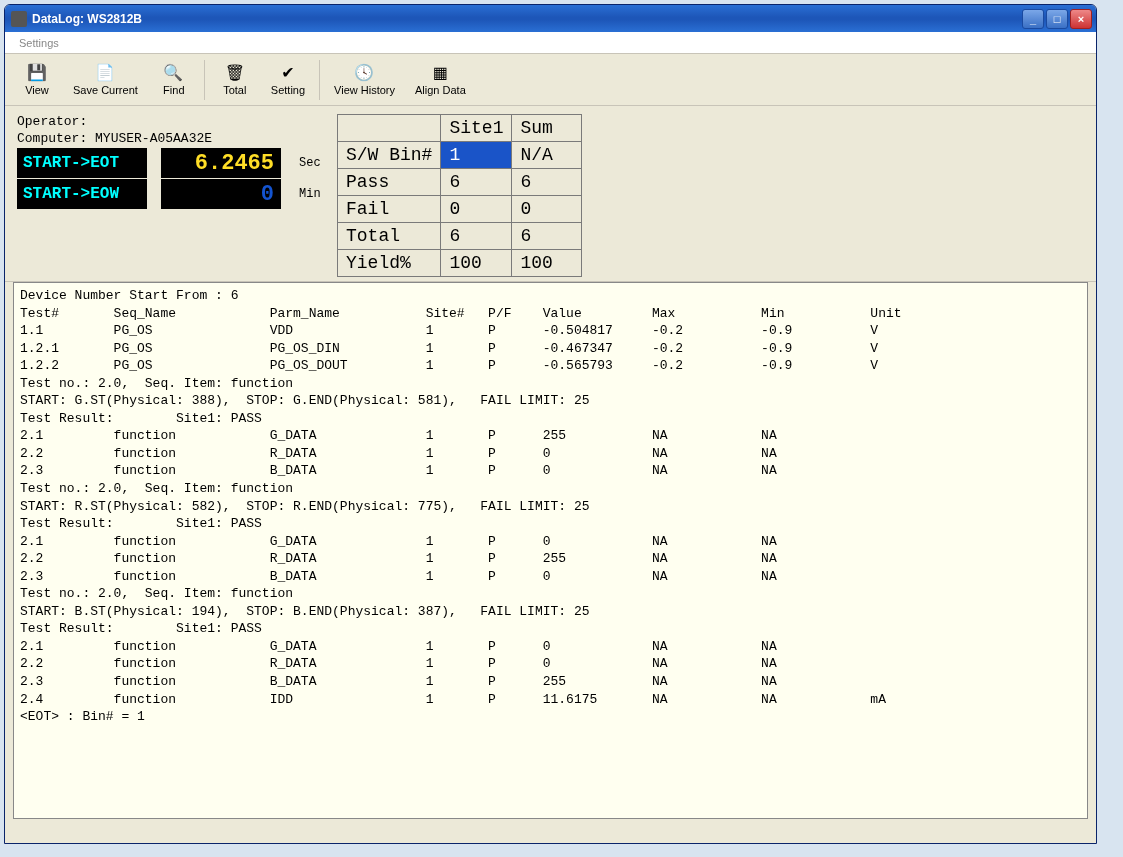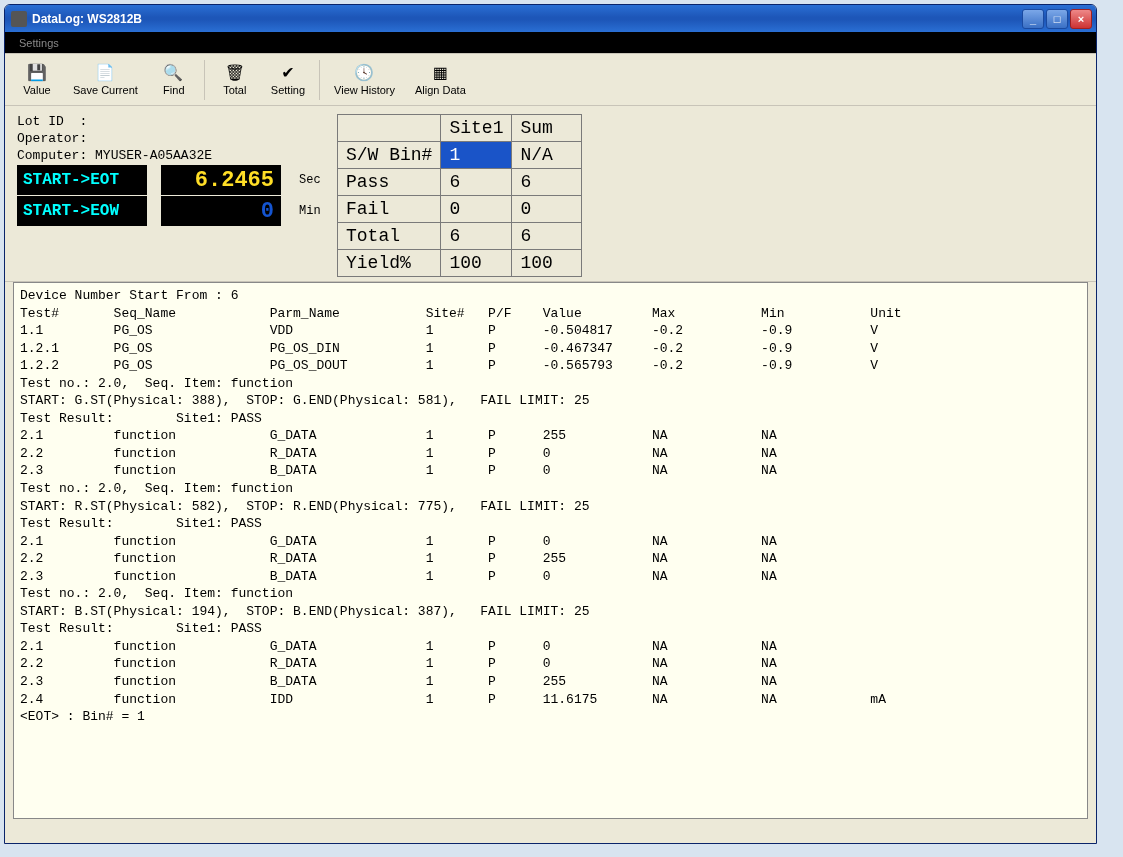--- a/index.html
+++ b/index.html
@@ -48,21 +48,21 @@
     display: flex; align-items: center; justify-content: center;
     color: #fff; font-weight: bold; font-size: 11px;
     cursor: pointer;
   }
   .titlebar .win-btn.close {
     background: linear-gradient(to bottom,#e88,#c33);
     border-color: #a02020;
   }
   .menubar {
     height: 22px;
-    background: #000000;
+    background: #ffffff;
     border-bottom: 1px solid #c8c4b8;
     display: flex;
     align-items: center;
     padding: 0 6px;
   }
   .menubar .menu-item {
     padding: 2px 8px;
     color: #888;
     cursor: pointer;
   }
@@ -214,21 +214,21 @@
     </div>
   </div>
 
   <div class="menubar">
     <div class="menu-item">Settings</div>
   </div>
 
   <div class="toolbar">
     <div class="tool-btn">
       <div class="tool-icon">💾</div>
-      <span>Value</span>
+      <span>View</span>
     </div>
     <div class="tool-btn">
       <div class="tool-icon">📄</div>
       <span>Save Current</span>
     </div>
     <div class="tool-btn">
       <div class="tool-icon">🔍</div>
       <span>Find</span>
     </div>
     <div class="tool-sep"></div>
@@ -246,21 +246,20 @@
       <span>View History</span>
     </div>
     <div class="tool-btn">
       <div class="tool-icon">▦</div>
       <span>Align Data</span>
     </div>
   </div>
 
   <div class="info-area">
     <div class="info-left">
-      <div class="row"><span>Lot ID  :</span> <span></span></div>
       <div class="row"><span>Operator:</span> <span></span></div>
       <div class="row"><span>Computer:</span> <span>MYUSER-A05AA32E</span></div>
 
       <div class="timers">
         <div class="lab">START-&gt;EOT</div>
         <div class="val">6.2465</div>
         <div class="unit">Sec</div>
         <div class="lab">START-&gt;EOW</div>
         <div class="val second">0</div>
         <div class="unit">Min</div>

